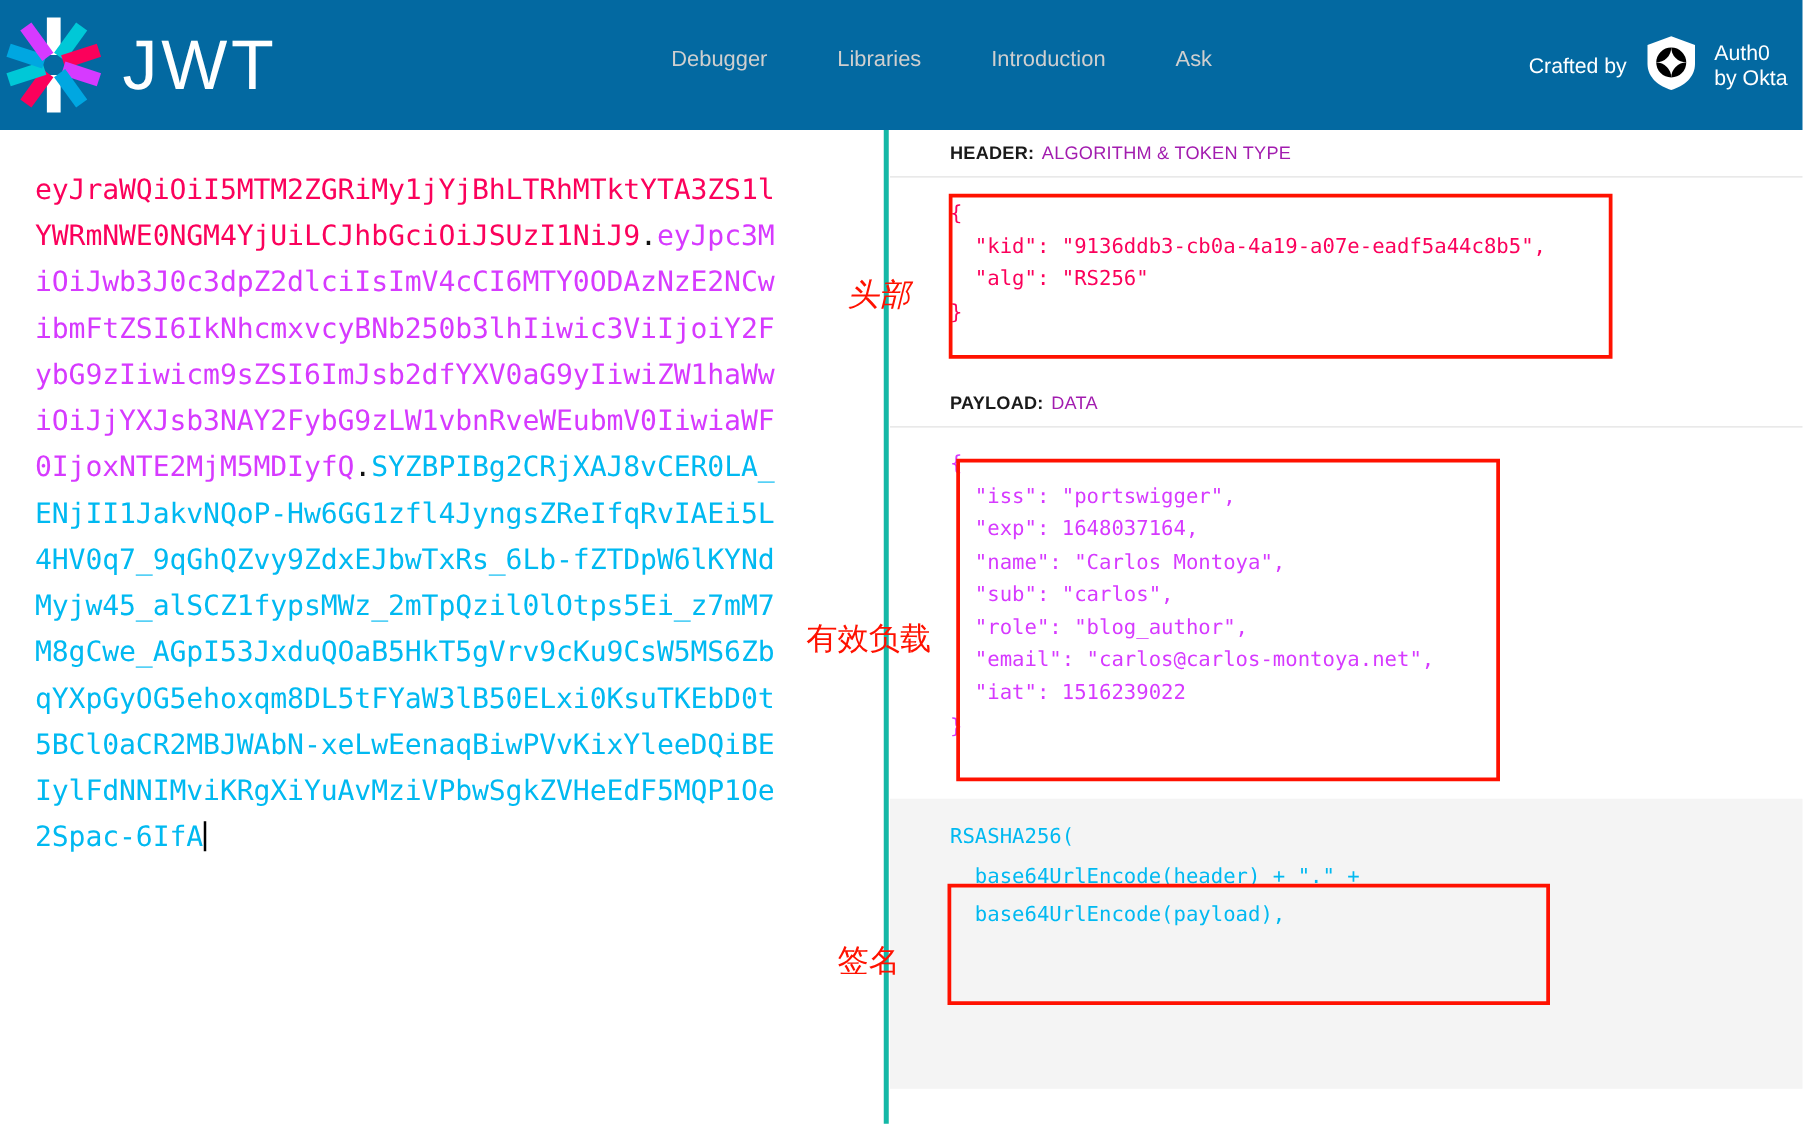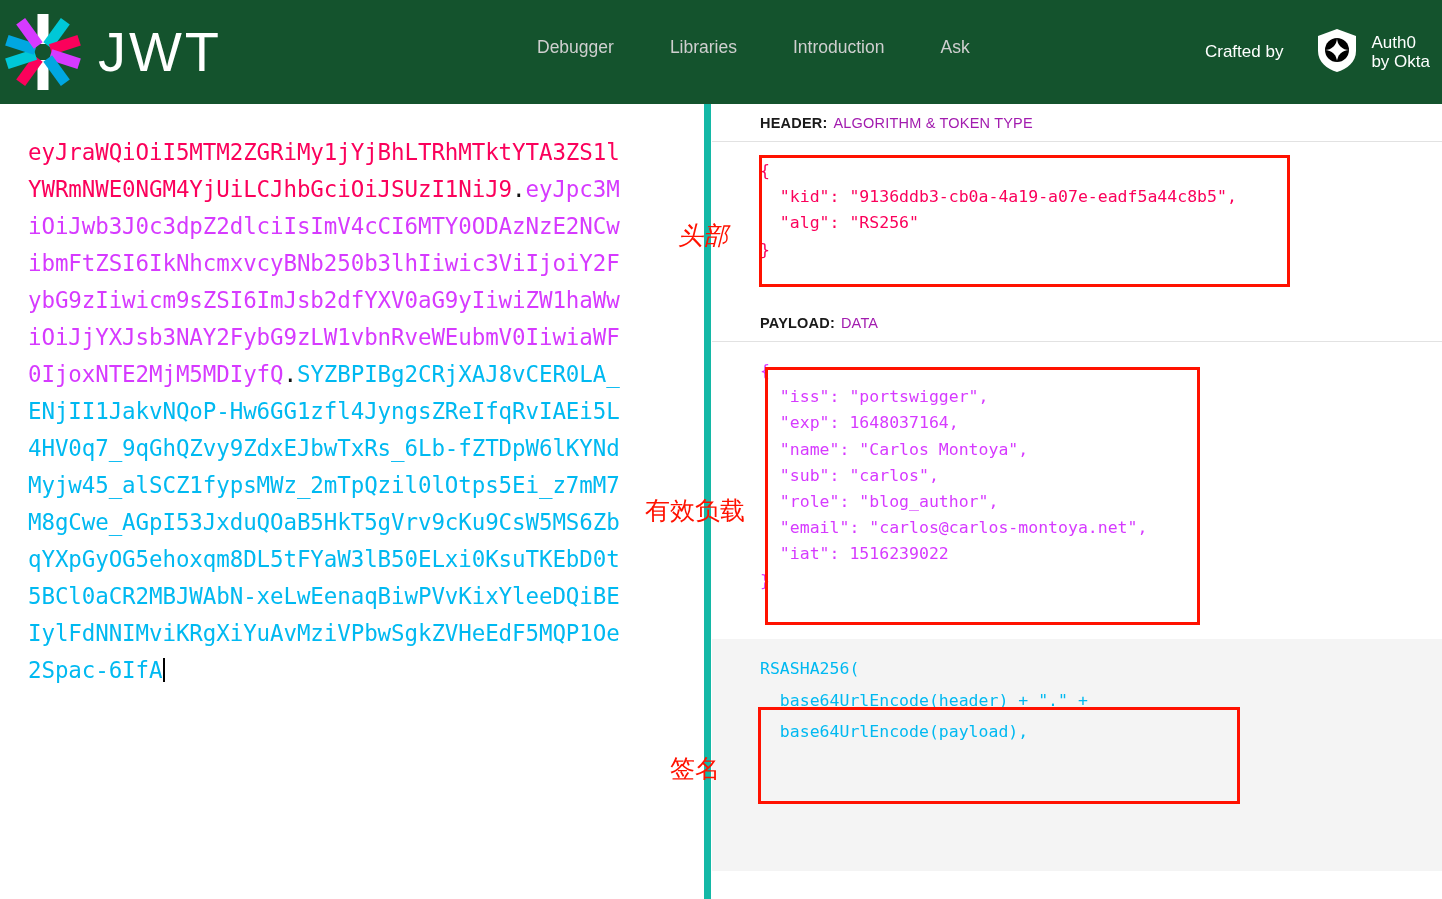--- a/index.html
+++ b/index.html
@@ -7,21 +7,21 @@
     width: 1442px; height: 899px;
     background: #ffffff;
     font-family: "Liberation Sans", sans-serif;
     overflow: hidden;
   }
 
   
   .topbar {
     position: absolute; left: 0; top: 0;
     width: 1442px; height: 104px;
-    background: #14532d;
+    background: #0369a1;
     display: flex; align-items: center;
   }
   .brand { display: flex; align-items: center; margin-left: 4px; }
   .logo-mark { position: relative; width: 78px; height: 78px; margin-left: 0; }
   .logo-word {
     color: #ffffff;
     font-size: 56px;
     letter-spacing: 3px;
     margin-left: 16px;
     font-weight: 300;
@@ -33,32 +33,32 @@
   }
   .nav a {
     color: #cfcfcf; font-size: 17.5px; text-decoration: none;
     margin-right: 56px; white-space: nowrap;
   }
   .nav a:last-child { margin-right: 0; }
   .crafted {
     position: absolute; right: 12px; top: 26px;
     display: flex; align-items: center;
   }
-  .crafted-text { color: #ffffff; font-size: 17px; margin-right: 30px; text-align: right; }
+  .crafted-text { color: #ffffff; font-size: 17px; margin-right: 12px; text-align: right; }
   .auth0-name {
     color: #ffffff; font-size: 17px; line-height: 1.12;
     margin-left: 10px; white-space: nowrap;
   }
 
   
   .left-panel {
     position: absolute; left: 0; top: 104px;
     width: 711px; height: 795px;
     background: #ffffff;
-    border-right: 7px solid #14b8a6;
+    border-right: 4px solid #14b8a6;
     overflow: hidden;
   }
   .token {
     margin: 30px 0 0 28px;
     width: 600px;
     font-family: "DejaVu Sans Mono", monospace;
     font-size: 22.5px;
     line-height: 37px;
     word-break: break-all;
     white-space: pre-wrap;

